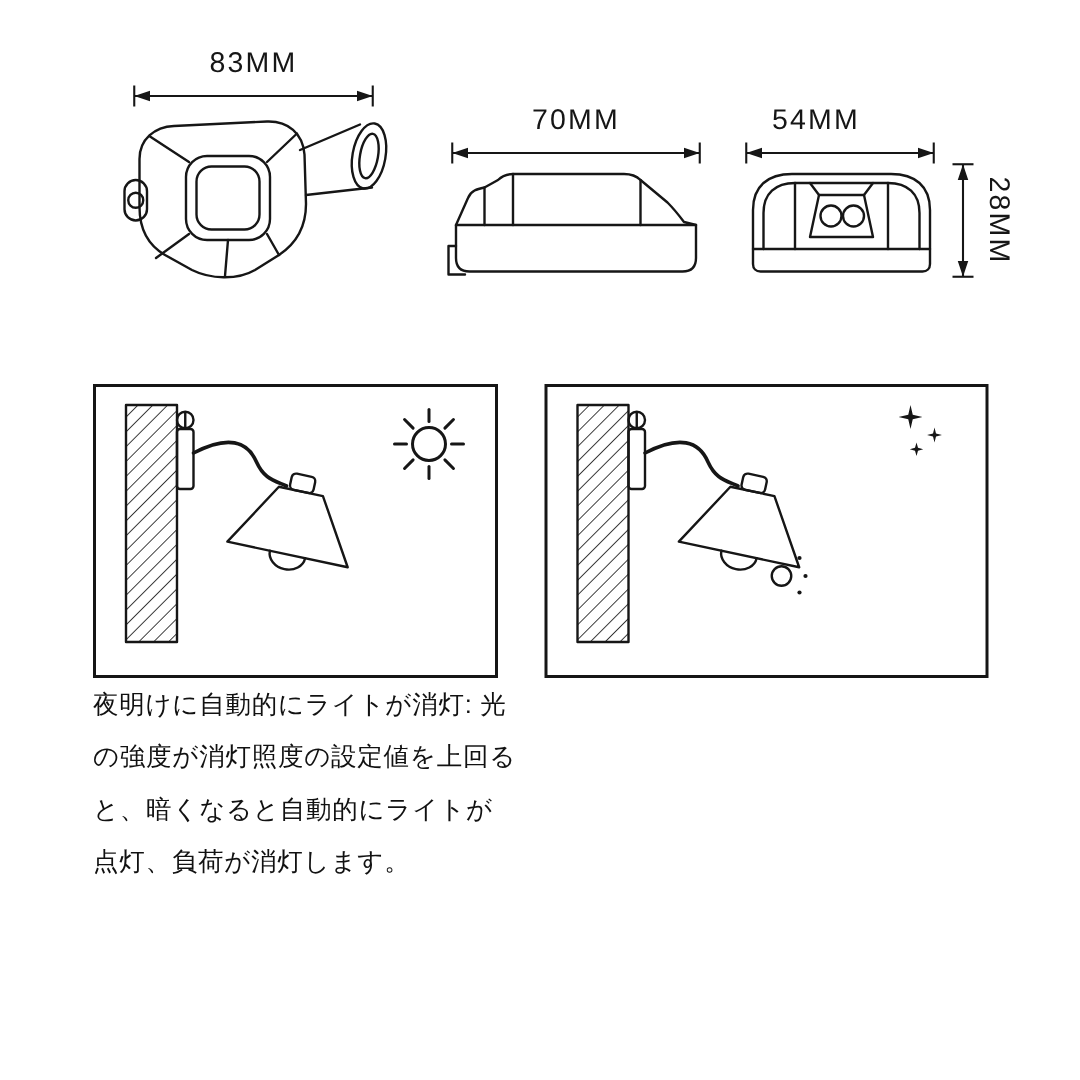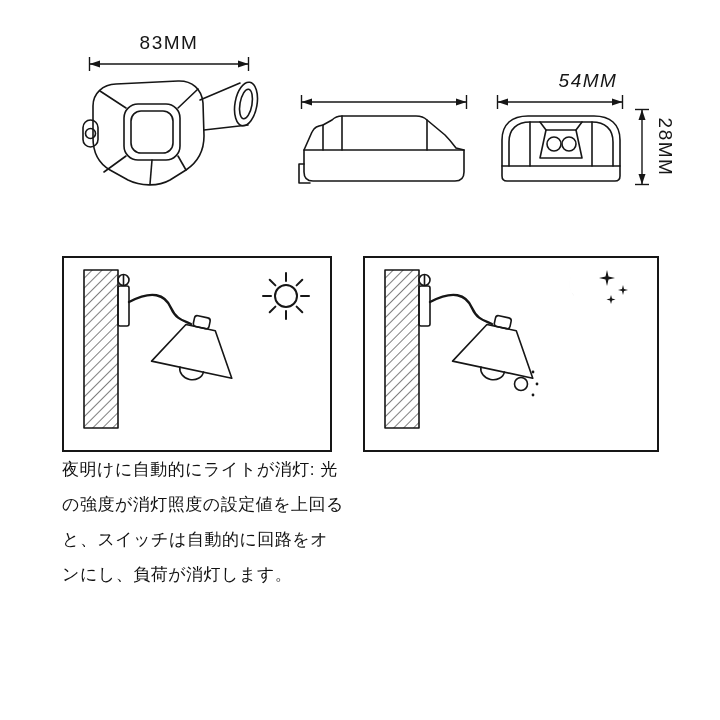--- a/index.html
+++ b/index.html
@@ -54,20 +54,21 @@
       <line x1="70" y1="86" x2="68" y2="110"></line>
       <g>
         <line x1="118" y1="26" x2="158" y2="9"></line>
         <line x1="122" y1="56" x2="166" y2="51"></line>
         <ellipse cx="164" cy="30" rx="11" ry="22" transform="rotate(10 164 30)"></ellipse>
         <ellipse cx="164" cy="30" rx="6" ry="15" transform="rotate(10 164 30)"></ellipse>
       </g>
     </g>
   </svg>
 
+  <div class="dim-label" style="left:300px; top:70px; width:168px;">70MM</div>
   <svg class="abs" style="left:300px; top:94px;" width="168" height="16" viewBox="0 0 168 16">
     <g stroke="#161616" stroke-width="1.4">
       <line x1="1.5" y1="8" x2="166.5" y2="8"></line>
       <line x1="1.5" y1="1" x2="1.5" y2="15"></line>
       <line x1="166.5" y1="1" x2="166.5" y2="15"></line>
     </g>
     <polygon points="1.5,8 12,4.5 12,11.5" fill="#161616"></polygon>
     <polygon points="166.5,8 156,4.5 156,11.5" fill="#161616"></polygon>
   </svg>
 
@@ -75,21 +76,21 @@
     <g class="ln">
       <path d="M6,46 L14,28 C16,23 20,22 25,21 L34,16 C37,13 40,12 44,12 L118,12 C123,12 126,13 129,16 L147,31 C151,35 155,40 158,44 L166,46"></path>
       <path d="M6,46 L6,68 C6,74 9,77 15,77 L157,77 C163,77 166,74 166,68 L166,46 Z"></path>
       <line x1="44" y1="12" x2="44" y2="46"></line>
       <line x1="129" y1="16" x2="129" y2="46"></line>
       <line x1="25" y1="21" x2="25" y2="46"></line>
       <path d="M6,60 L1,60 L1,79 L12,79"></path>
     </g>
   </svg>
 
-  <div class="dim-label" style="left:524px; top:70px; width:128px;font-style:italic;">54MM</div>
+  <div class="dim-label" style="left:480px; top:70px; width:128px;">54MM</div>
   <svg class="abs" style="left:496px; top:94px;" width="128" height="16" viewBox="0 0 128 16">
     <g stroke="#161616" stroke-width="1.4">
       <line x1="1.5" y1="8" x2="126.5" y2="8"></line>
       <line x1="1.5" y1="1" x2="1.5" y2="15"></line>
       <line x1="126.5" y1="1" x2="126.5" y2="15"></line>
     </g>
     <polygon points="1.5,8 12,4.5 12,11.5" fill="#161616"></polygon>
     <polygon points="126.5,8 116,4.5 116,11.5" fill="#161616"></polygon>
   </svg>
 
@@ -185,16 +186,16 @@
       </g>
       <g fill="#161616" stroke="none">
         <path d="M212,12 A16,16 0 1 0 230,40 A13,13 0 1 1 212,12 Z"></path>
         <path d="M242,12 L243.5,18.5 L250,20 L243.5,21.5 L242,28 L240.5,21.5 L234,20 L240.5,18.5 Z"></path>
         <path d="M258,27 L259,31 L263,32 L259,33 L258,37 L257,33 L253,32 L257,31 Z"></path>
         <path d="M246,37 L247,40.5 L250.5,41.5 L247,42.5 L246,46 L245,42.5 L241.5,41.5 L245,40.5 Z"></path>
       </g>
     </svg>
   </div>
 
-  <div class="caption" style="left:62px; top:452px; width:282px;">夜明けに自動的にライトが消灯: 光の強度が消灯照度の設定値を上回ると、スイッチは自動的に回路をオンにし、負荷が消灯します。</div>
+  <div class="caption" style="left:62px; top:452px; width:282px;">夜明けに自動的にライトが消灯: 光の強度が消灯照度の設定値を上回ると、暗くなると自動的にライトが点灯、負荷が消灯します。</div>
 
 
 </div>
 
 </body></html>

